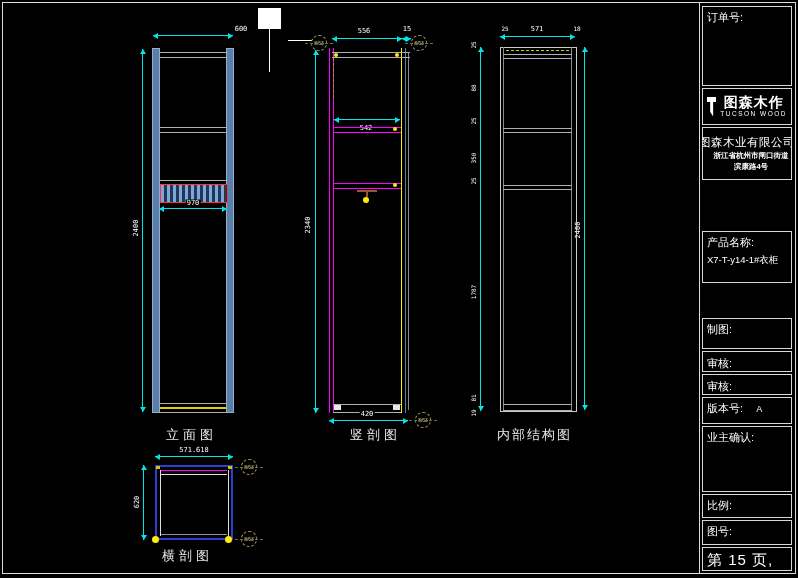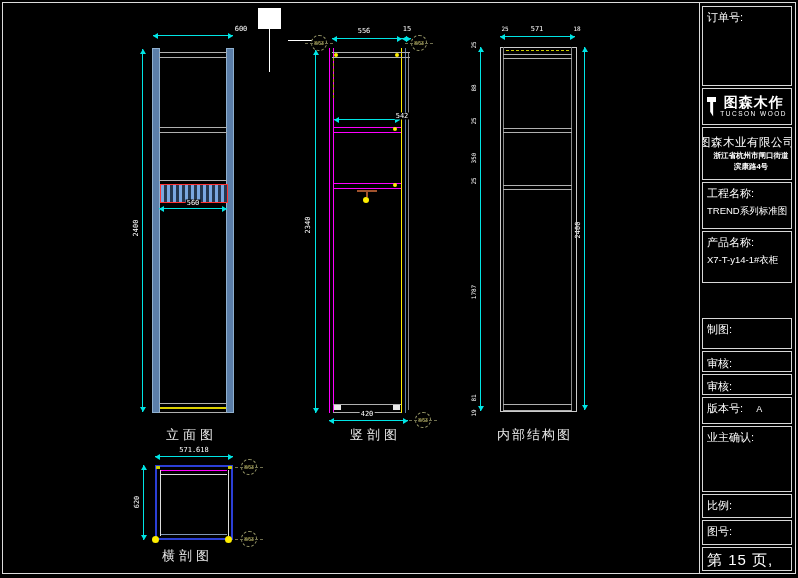--- a/index.html
+++ b/index.html
@@ -66,21 +66,21 @@
   <div class="dimv" style="left:142px;top:49px;height:363px;"></div>
   <span class="vlabel" style="left:136px;top:228px;">2400</span>
 
   <div class="abs panel-blue" style="left:153px;top:49px;width:6px;height:363px;"></div>
   <div class="abs panel-blue" style="left:227px;top:49px;width:6px;height:363px;"></div>
   <div class="abs double-gray" style="left:159px;top:52px;width:68px;height:4px;"></div>
   <div class="abs double-gray" style="left:159px;top:127px;width:68px;height:4px;"></div>
   <div class="abs" style="left:159px;top:180px;width:68px;border-top:1px solid #b0b0b0;"></div>
   <div class="abs hatch-red" style="left:160px;top:184px;width:66px;height:17px;"></div>
   <div class="dimh" style="left:159px;top:208px;width:68px;"></div>
-  <span class="hlabel" style="left:193px;top:203px;">560</span>
+  <span class="hlabel" style="left:193px;top:203px;">970</span>
   <div class="abs double-gray" style="left:159px;top:403px;width:68px;height:8px;"></div>
   <div class="abs" style="left:160px;top:407px;width:66px;height:2px;background:#ddd000;"></div>
   <div class="view-label" style="left:166px;top:426px;">立面图</div>
 
   <div class="callout" style="left:311px;top:35px;">
       <span>8/63</span>
     </div>
   <div class="callout" style="left:411px;top:35px;">
       <span>8/63</span>
     </div>
@@ -97,21 +97,21 @@
   <div class="abs" style="left:401px;top:48px;width:1px;height:365px;background:#ffee00;"></div>
   <div class="abs" style="left:405px;top:48px;width:1px;height:365px;background:#5b7ea8;"></div>
   <div class="abs" style="left:408px;top:52px;width:1px;height:358px;background:#8a8a8a;"></div>
 
   <div class="abs double-gray" style="left:332px;top:52px;width:78px;height:4px;"></div>
   <div class="ydot" style="left:334px;top:53px;"></div>
   <div class="ydot" style="left:395px;top:53px;"></div>
   <div class="abs" style="left:333px;top:58px;height:40px;border-left:1px dashed #b0a000;"></div>
 
   <div class="dimh" style="left:334px;top:119px;width:66px;"></div>
-  <span class="hlabel" style="left:366px;top:116px;margin-left:36px;">542</span>
+  <span class="hlabel" style="left:366px;top:128px;">542</span>
 
   <div class="abs double-mag" style="left:333px;top:127px;width:68px;height:4px;"></div>
   <div class="ydot" style="left:393px;top:127px;"></div>
   <div class="abs double-mag" style="left:333px;top:183px;width:68px;height:4px;"></div>
   <div class="ydot" style="left:393px;top:183px;"></div>
   <div class="abs" style="left:357px;top:190px;width:20px;height:2px;background:#a0522d;"></div>
   <div class="abs" style="left:366px;top:192px;width:2px;height:5px;background:#a0522d;"></div>
   <div class="abs" style="left:363px;top:197px;width:6px;height:6px;background:#ffee00;border-radius:50%;"></div>
 
   <div class="abs double-gray" style="left:333px;top:404px;width:68px;height:7px;"></div>
@@ -189,24 +189,20 @@
       </div>
     </div>
   </div>
 
   <div class="tb-box tb-center" style="top:127px;height:53px;flex-direction:column;">
     <span class="company-name">图森木业有限公司</span>
     <span class="addr">浙江省杭州市闸口街道</span>
     <span class="addr">滨康路4号</span>
   </div>
 
-  <div class="tb-box" style="top:182px;height:47px;">
-    <span>工程名称:</span>
-    <span class="tb-val">TREND系列标准图</span>
-  </div>
 
   <div class="tb-box" style="top:231px;height:52px;">
     <span>产品名称:</span>
     <span class="tb-val">X7-T-y14-1#衣柜</span>
   </div>
 
 
   <div class="tb-box" style="top:318px;height:31px;">
     <span>制图:</span>
   </div>

